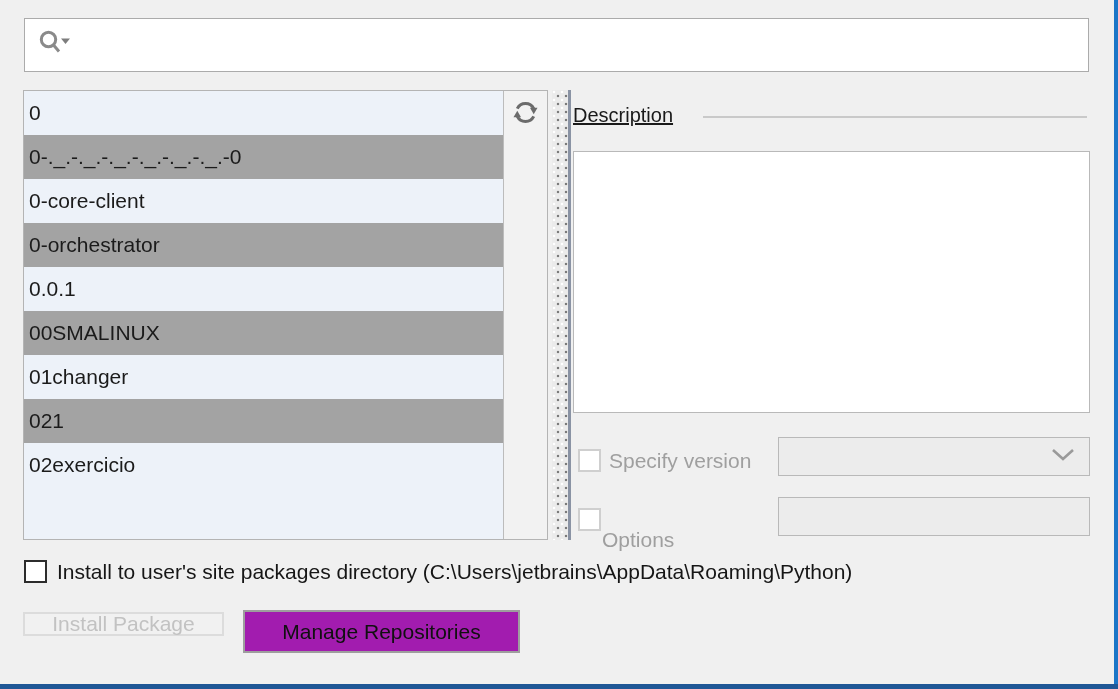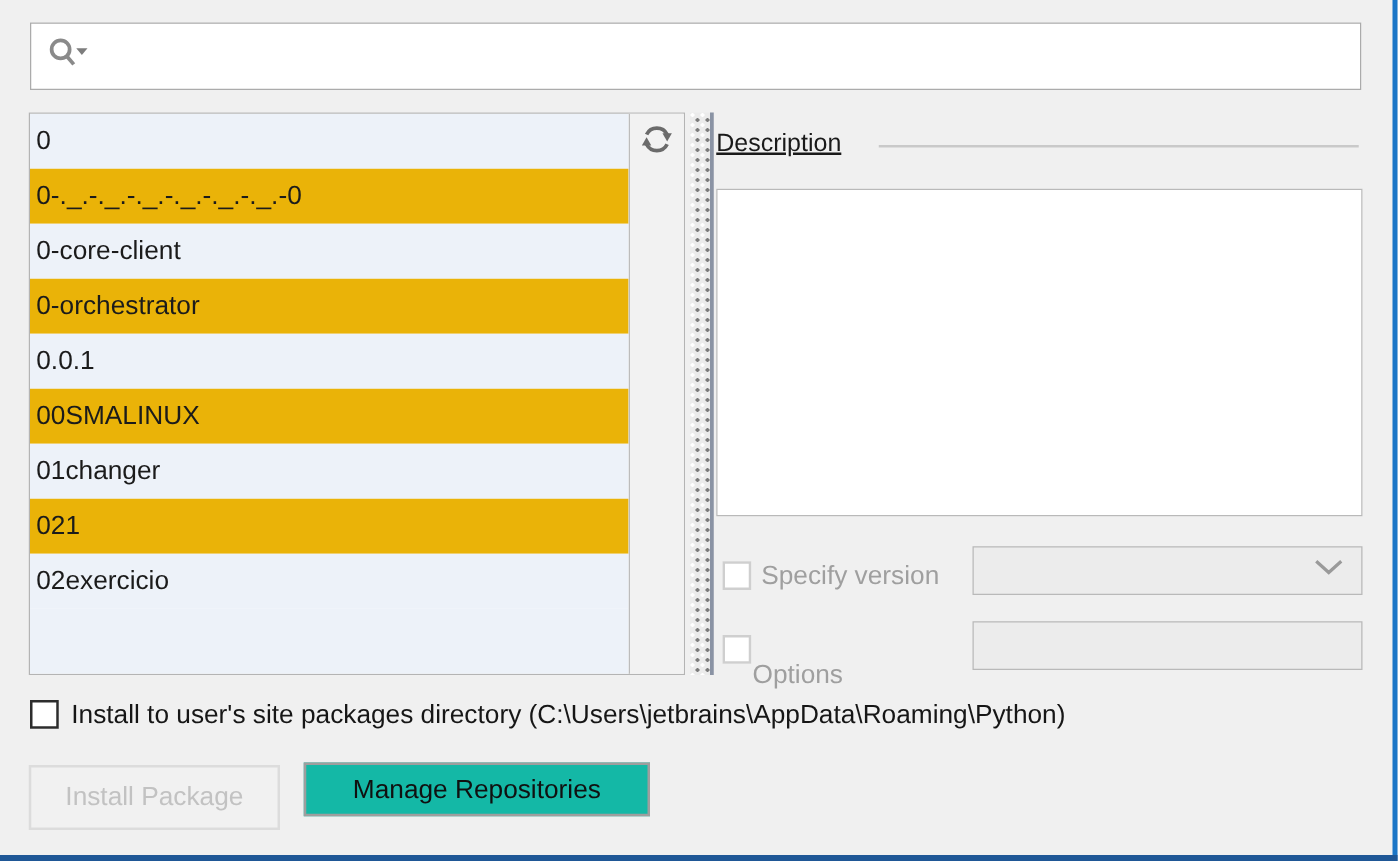--- a/index.html
+++ b/index.html
@@ -29,21 +29,21 @@
   
   .list-panel {
     left: 23px; top: 90px; width: 525px; height: 450px;
     border: 1px solid #b4b4b4; background: #ffffff;
     display: flex; flex-direction: row;
   }
   .rows { flex: 1 1 auto; display: flex; flex-direction: column; overflow: hidden; }
   .row {
     height: 44px; line-height: 44px; padding-left: 5px;
     font-size: 21px; white-space: nowrap; overflow: hidden;
-    background: #eab308; cursor: default;
+    background: #a3a3a3; cursor: default;
   }
   .row.stripe { background: #edf2f9; }
   .row.filler { flex: 1 1 auto; height: auto; }
   .track {
     flex: 0 0 44px; background: #f2f2f2; border-left: 1px solid #bcbcbc;
   }
   .refresh-btn {
     height: 46px; display: flex; align-items: center; justify-content: center;
     cursor: pointer;
   }
@@ -88,27 +88,27 @@
   }
 
   
   .footer-label { left: 57px; top: 560px; font-size: 21px; color: #161616; }
   .btn {
     font-family: "Liberation Sans", sans-serif; font-size: 21px;
     display: flex; align-items: center; justify-content: center;
     cursor: pointer;
   }
   .btn-install {
-    left: 23px; top: 612px; width: 201px; height: 52px;
+    left: 23px; top: 612px; width: 201px; height: 24px;
     background: #f1f1f1; border: 2px solid #dcdcdc; color: #c2c2c2;
     cursor: default;
   }
   .btn-manage {
     left: 243px; top: 610px; width: 277px; height: 43px;
-    background: #14b8a6; border: 2px solid #9e9e9e; color: #101010;
+    background: #a21caf; border: 2px solid #9e9e9e; color: #101010;
   }
 
   
   .edge-right { right: 0; top: 0; width: 4px; height: 689px; }
   .edge-bottom { left: 0; bottom: 0; width: 1118px; height: 5px; }
 </style>
 </head>
 <body>
 
 <div class="abs searchbox">

